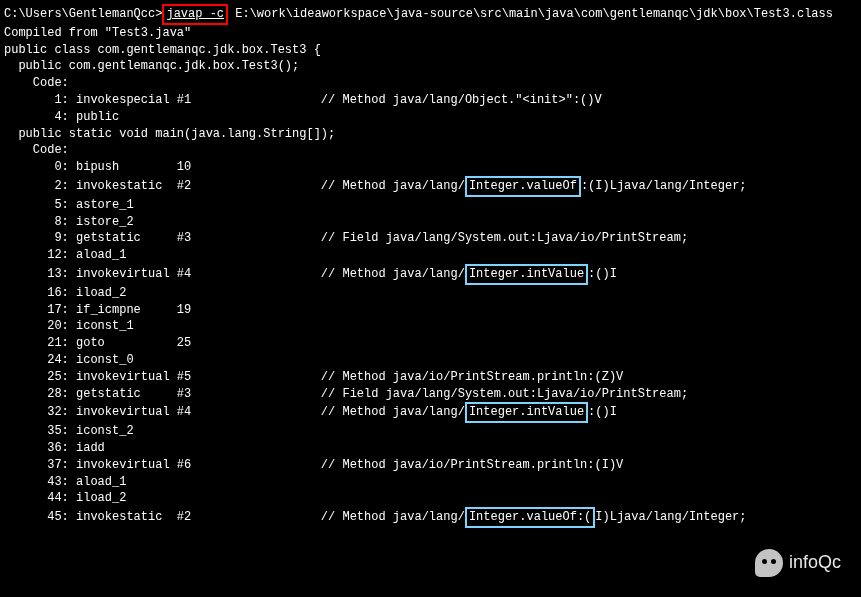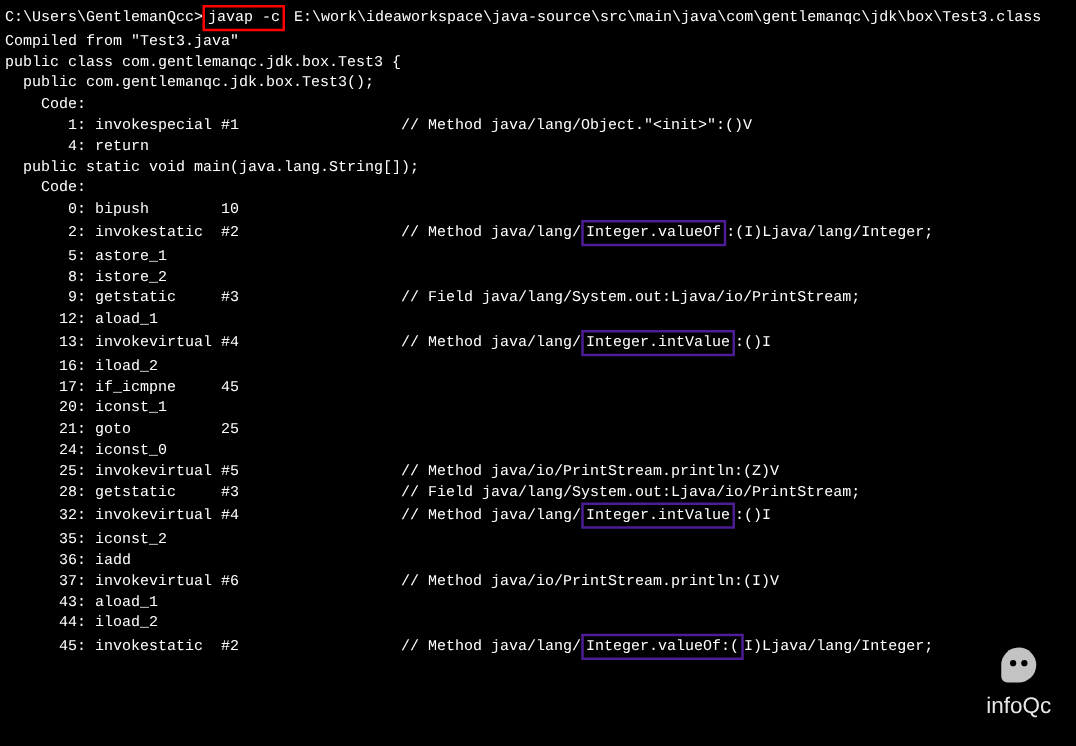--- a/index.html
+++ b/index.html
@@ -13,38 +13,38 @@
       width: 861px;
       height: 597px;
       overflow: hidden;
       position: relative;
     }
     .line { white-space: pre; }
     .highlight-red {
       border: 2px solid #ff0000;
       padding: 0 2px;
       display: inline-block;
+      text-decoration: underline;
     }
     .highlight-orange {
-      border: 2px solid #4c1d95;
+      border: 2px solid #7dd3fc;
       padding: 0 2px;
       display: inline-block;
     }
     .watermark {
       position: absolute;
       bottom: 20px;
       right: 20px;
       display: flex;
       align-items: center;
       gap: 6px;
       color: #fff;
       font-family: Arial, sans-serif;
       font-size: 18px;
       opacity: 0.9;
-      flex-direction: column;
     }
     .watermark-icon {
       width: 28px;
       height: 28px;
       background: rgba(255,255,255,0.85);
       border-radius: 50% 50% 50% 5px;
       position: relative;
       display: flex;
       align-items: center;
       justify-content: center;
@@ -66,33 +66,33 @@
 <body>
 
 <div id="terminal">
     <div class="line"></div>
     <div class="line"><span>C:\Users\GentlemanQcc&gt;</span><span class="highlight-red">javap -c</span><span> E:\work\ideaworkspace\java-source\src\main\java\com\gentlemanqc\jdk\box\Test3.class</span></div>
     <div class="line">Compiled from "Test3.java"</div>
     <div class="line">public class com.gentlemanqc.jdk.box.Test3 {</div>
     <div class="line">  public com.gentlemanqc.jdk.box.Test3();</div>
     <div class="line">    Code:</div>
     <div class="line">       1: invokespecial #1                  // Method java/lang/Object."&lt;init&gt;":()V</div>
-    <div class="line">       4: return</div>
+    <div class="line">       4: public</div>
     <div class="line"></div>
     <div class="line">  public static void main(java.lang.String[]);</div>
     <div class="line">    Code:</div>
     <div class="line">       0: bipush        10</div>
     <div class="line"><span>       2: invokestatic  #2                  // Method java/lang/</span><span class="highlight-orange">Integer.valueOf</span><span>:(I)Ljava/lang/Integer;</span></div>
     <div class="line">       5: astore_1</div>
     <div class="line">       8: istore_2</div>
     <div class="line">       9: getstatic     #3                  // Field java/lang/System.out:Ljava/io/PrintStream;</div>
     <div class="line">      12: aload_1</div>
     <div class="line"><span>      13: invokevirtual #4                  // Method java/lang/</span><span class="highlight-orange">Integer.intValue</span><span>:()I</span></div>
     <div class="line">      16: iload_2</div>
-    <div class="line">      17: if_icmpne     45</div>
+    <div class="line">      17: if_icmpne     19</div>
     <div class="line">      20: iconst_1</div>
     <div class="line">      21: goto          25</div>
     <div class="line">      24: iconst_0</div>
     <div class="line">      25: invokevirtual #5                  // Method java/io/PrintStream.println:(Z)V</div>
     <div class="line">      28: getstatic     #3                  // Field java/lang/System.out:Ljava/io/PrintStream;</div>
     <div class="line"><span>      32: invokevirtual #4                  // Method java/lang/</span><span class="highlight-orange">Integer.intValue</span><span>:()I</span></div>
     <div class="line">      35: iconst_2</div>
     <div class="line">      36: iadd</div>
     <div class="line">      37: invokevirtual #6                  // Method java/io/PrintStream.println:(I)V</div>
     <div class="line">      43: aload_1</div>

